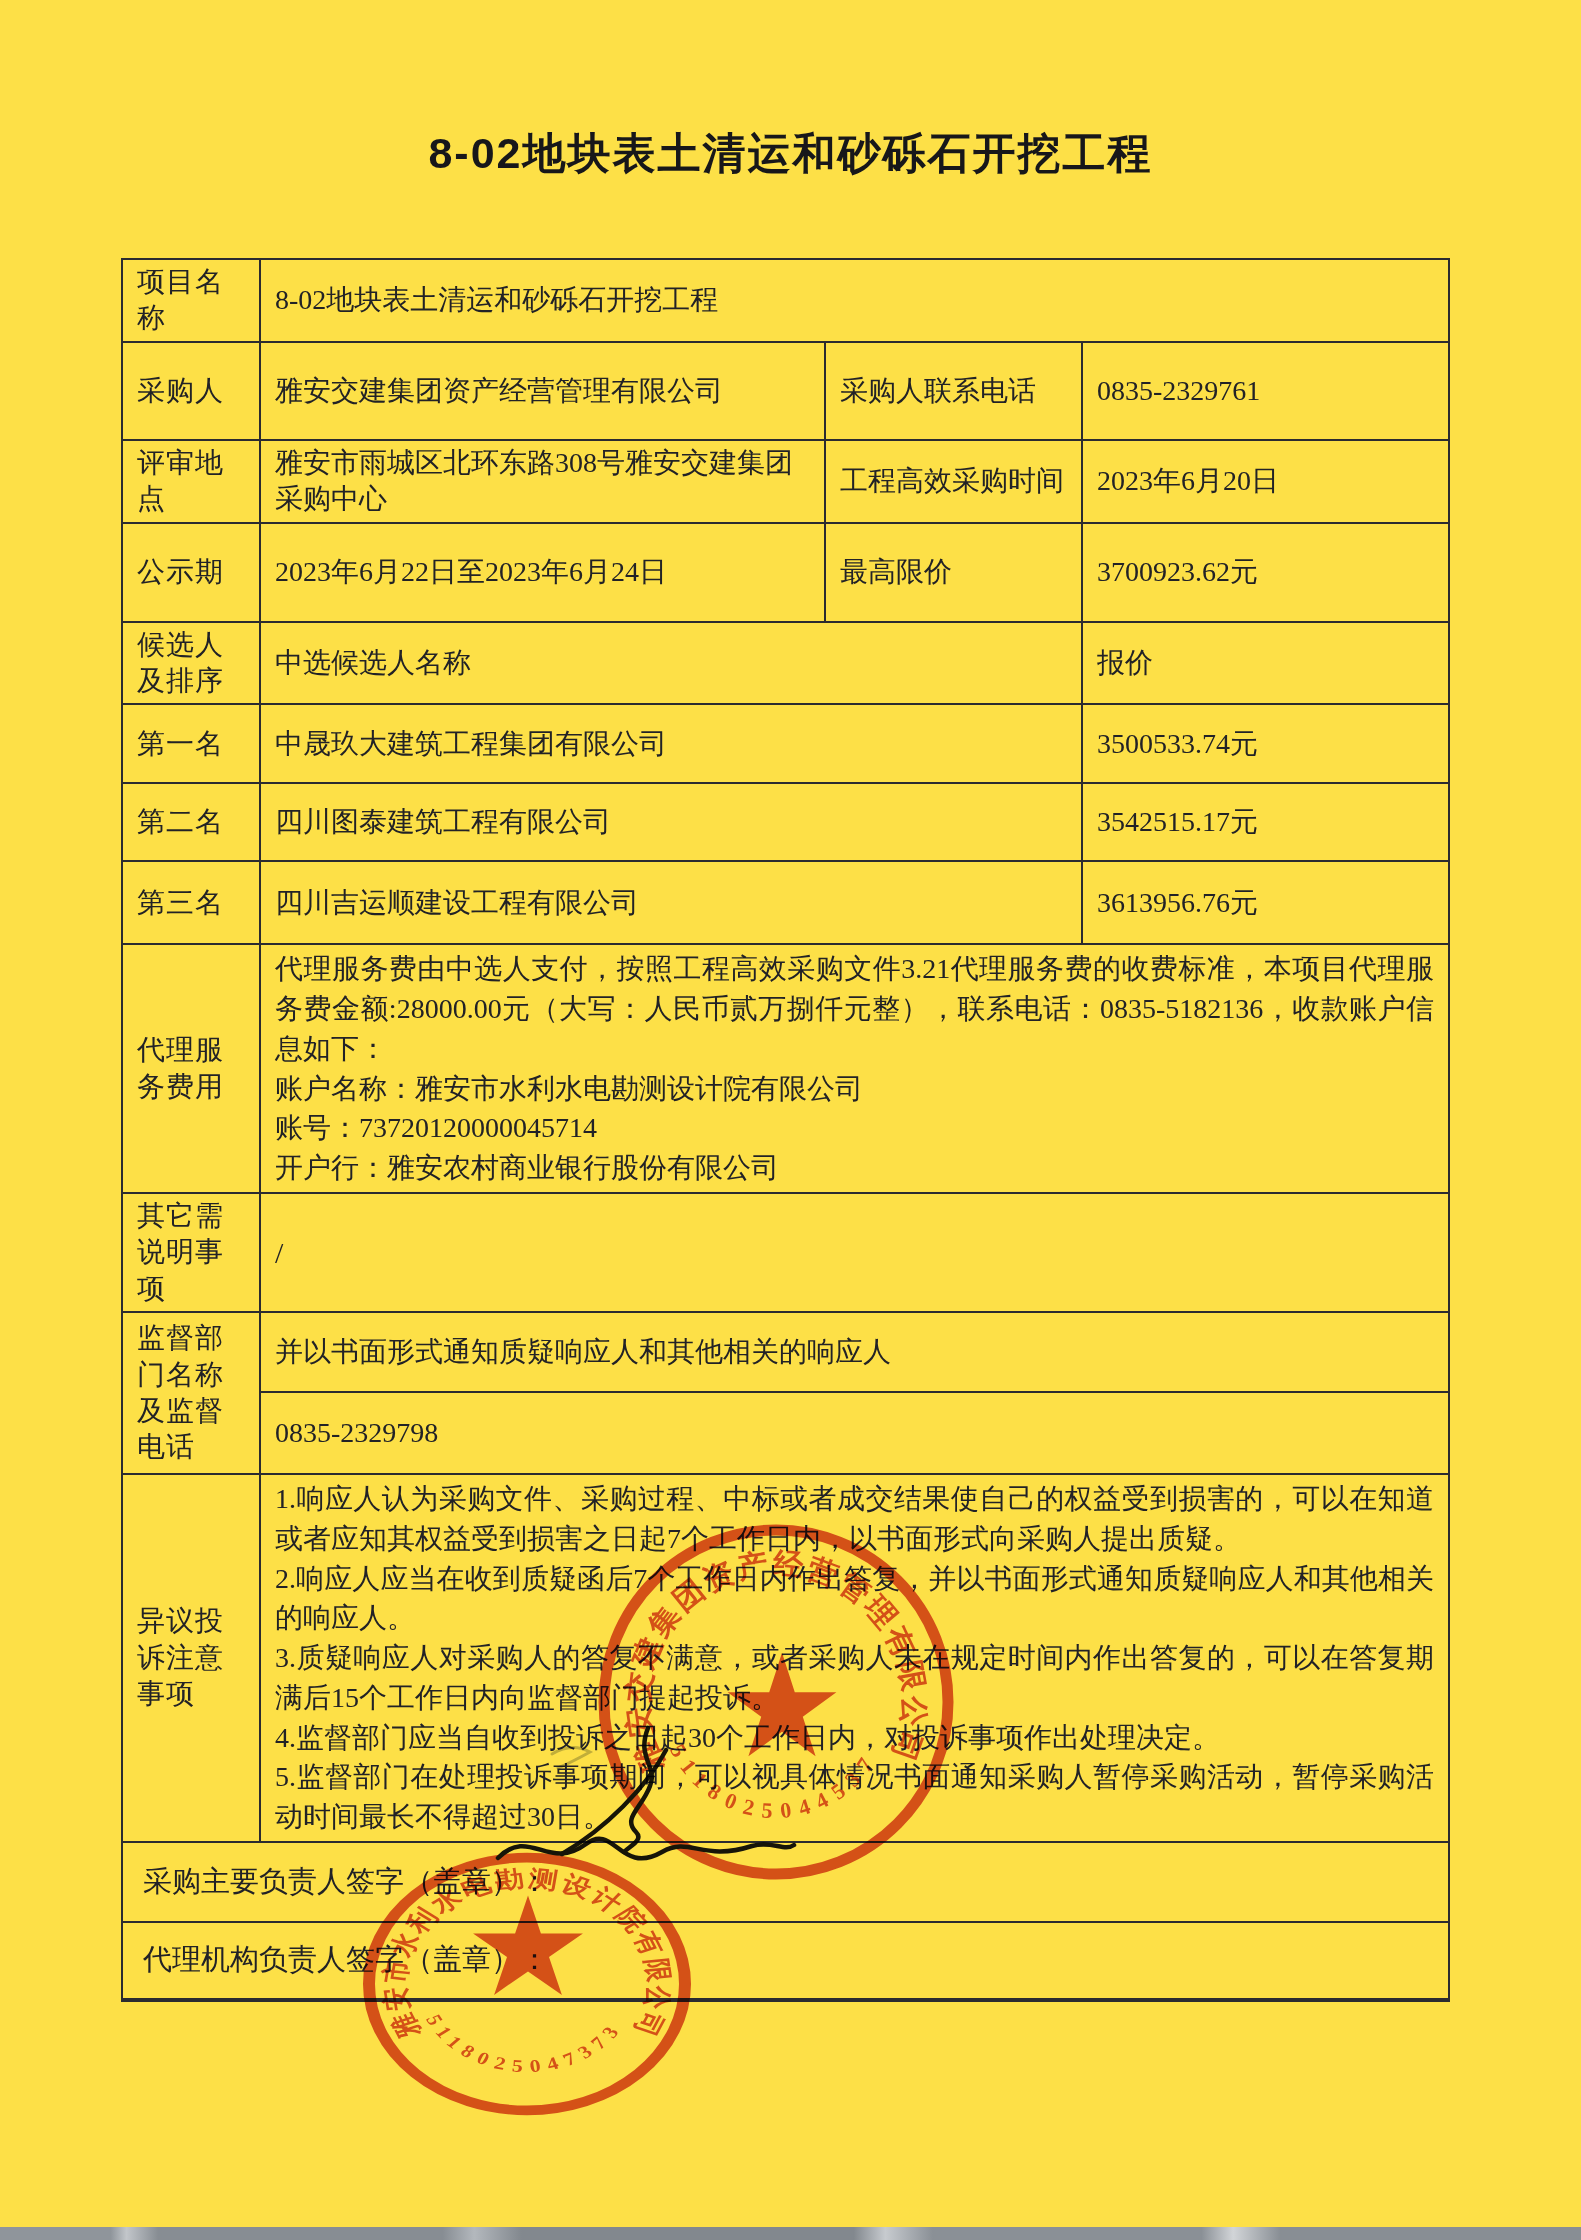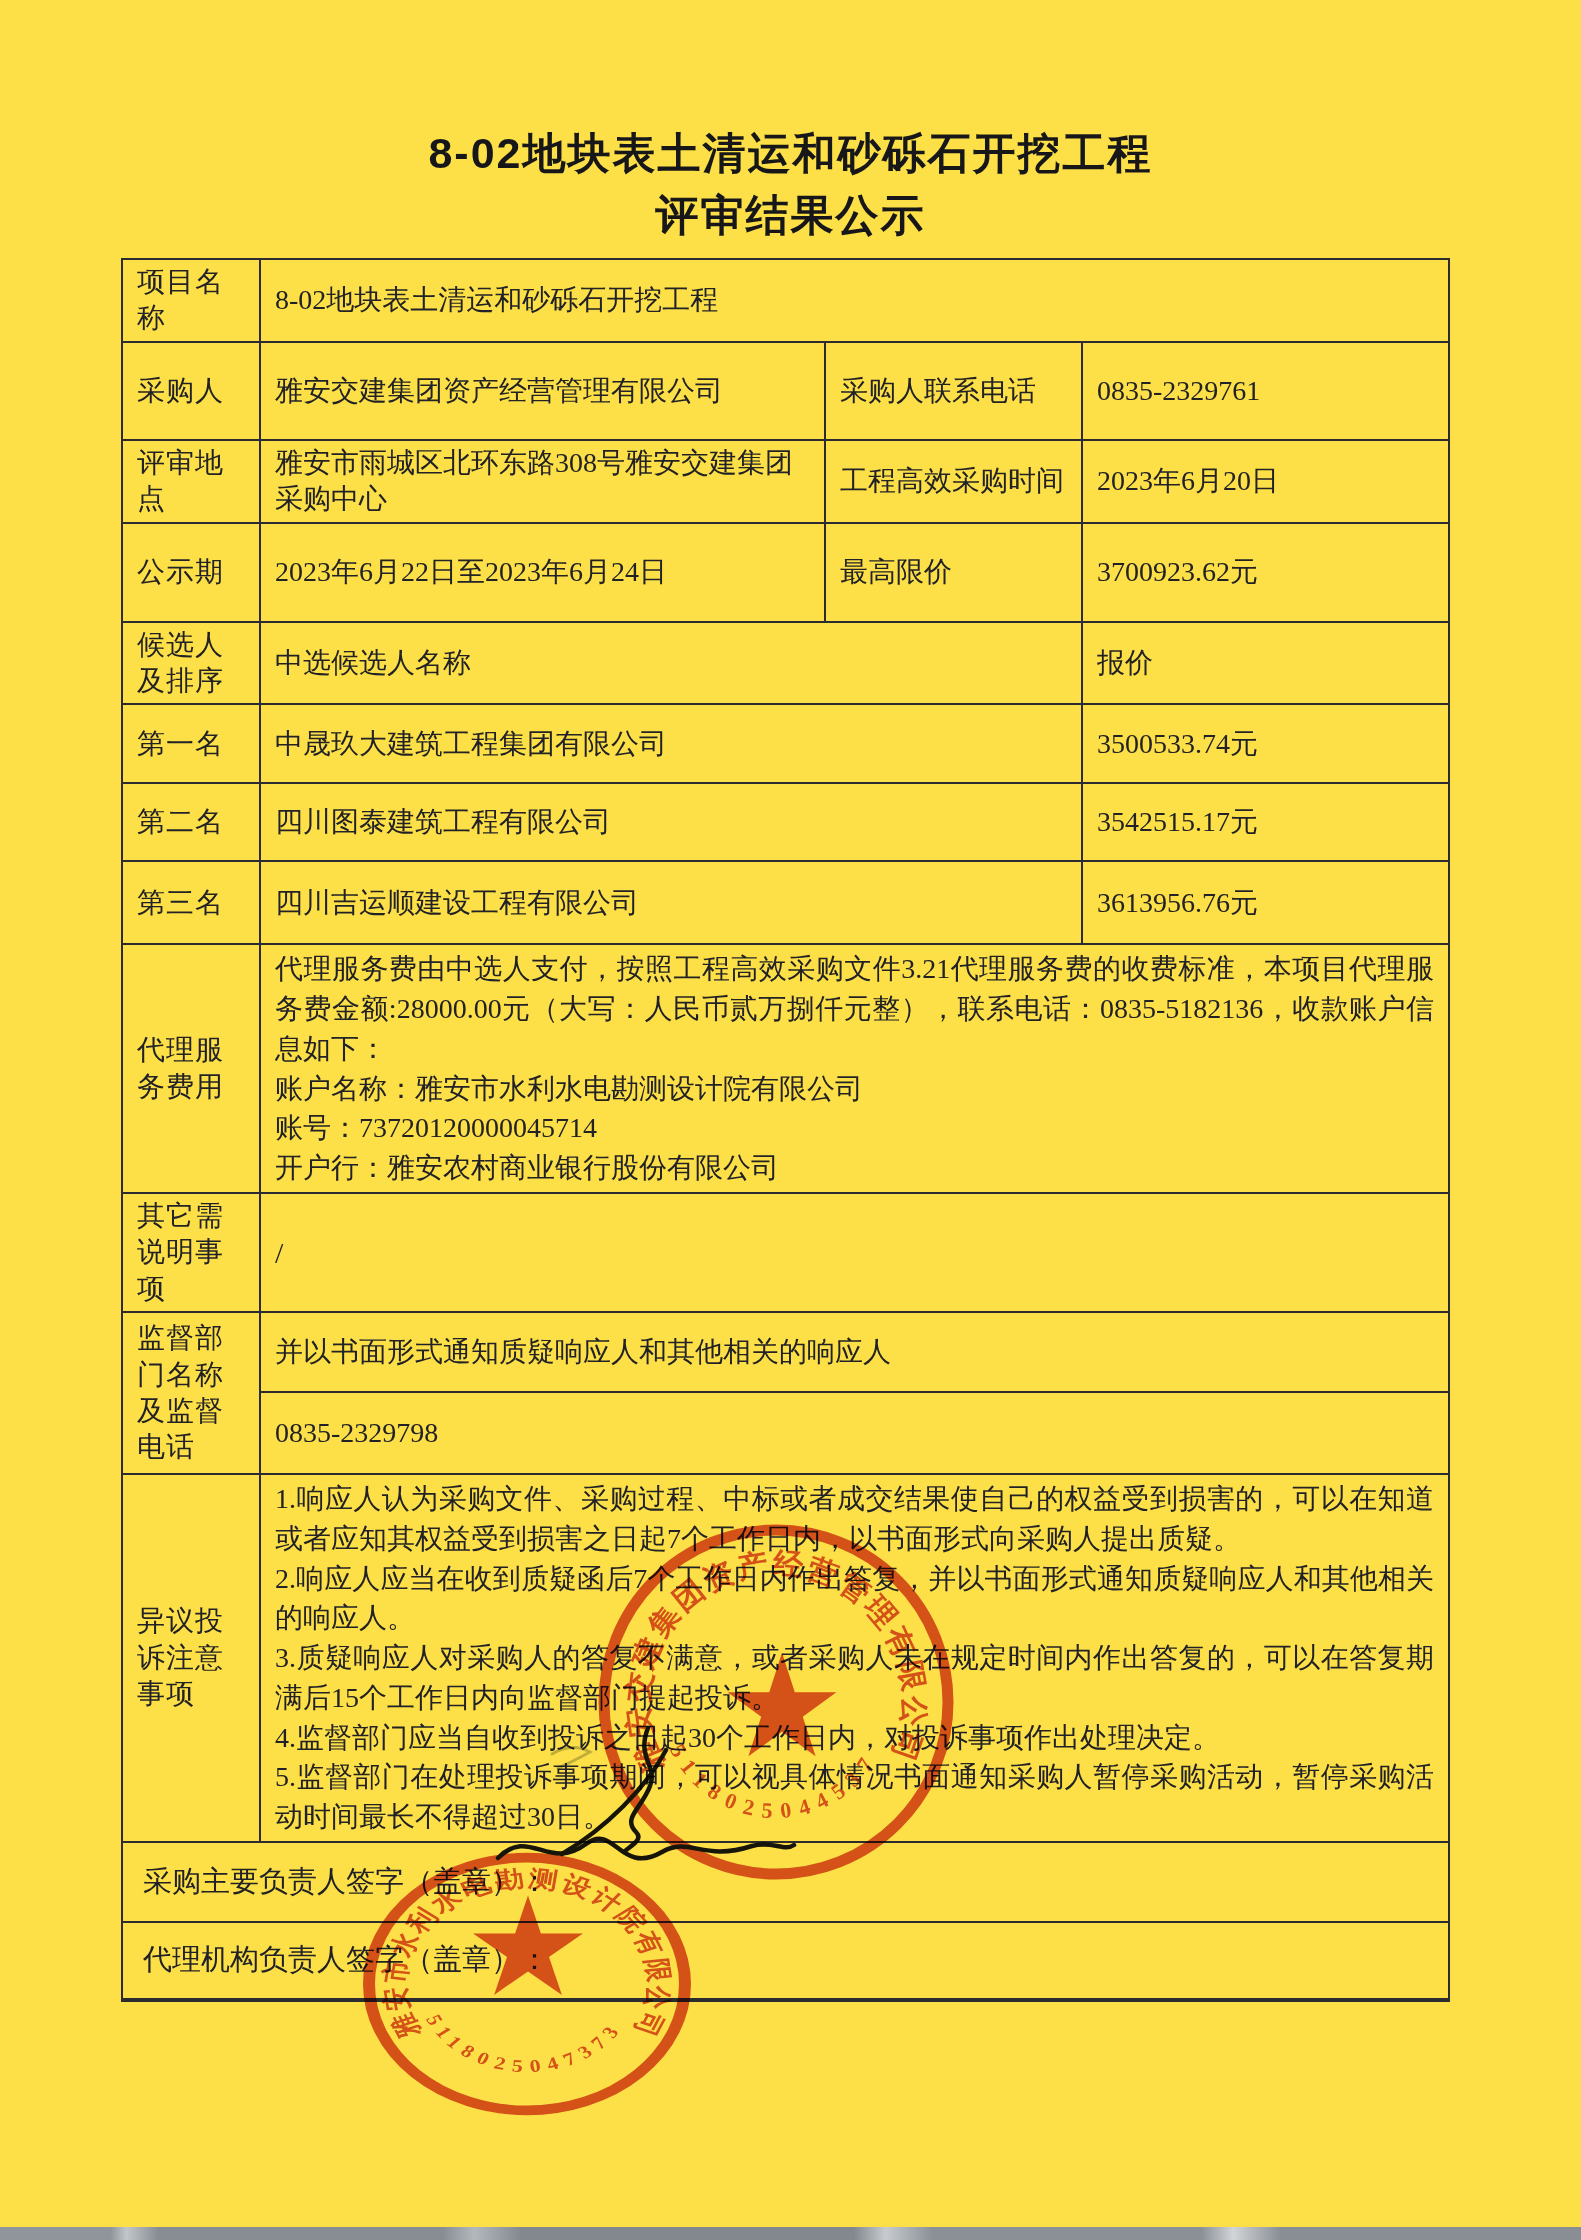--- a/index.html
+++ b/index.html
@@ -48,21 +48,20 @@
       #8a9096 76%, #d2d5d8 78%, #888e94 81%, #888e94 100%);
   }
 </style>
 </head>
 <body>
 
 <div class="paper">
 
   <div class="doc-title">
     <div>8-02地块表土清运和砂砾石开挖工程</div>
-    <div>评审结果公示</div>
   </div>
 
   <table class="doc">
     <colgroup>
         <col style="width:138px">
         <col style="width:565px">
         <col style="width:257px">
         <col style="width:367px">
       </colgroup>
 

